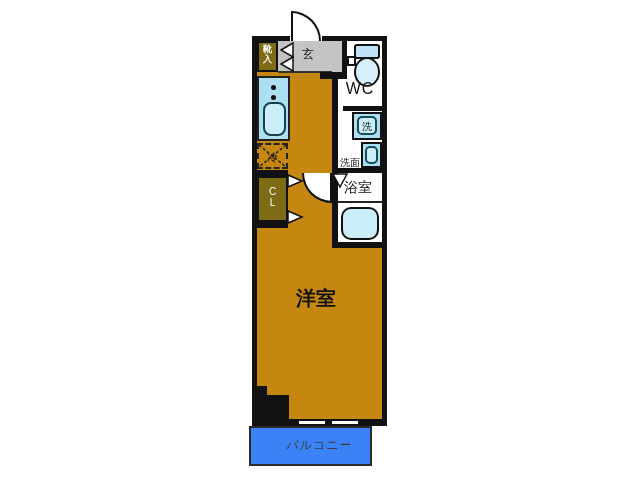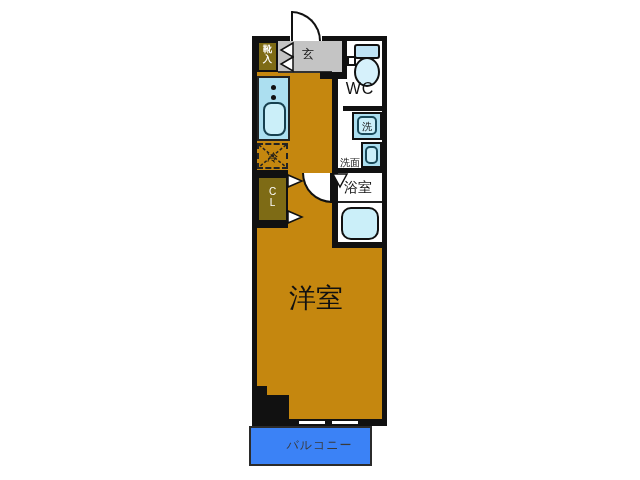--- a/index.html
+++ b/index.html
@@ -84,21 +84,21 @@
   </div>
   <div class="lbl" style="left:334px;top:157px;width:26px;font-size:10px;text-align:right;">洗面</div>
   <div class="abs blue" style="left:361px;top:142px;width:21px;height:26px;border:2px solid #111;">
     <div class="abs blue-light" style="left:2px;top:2px;width:13px;height:18px;border:2px solid #1a4a5a;border-radius:5px;"></div>
   </div>
 
   <div class="lbl" style="left:342px;top:180px;width:32px;font-size:14px;">浴室</div>
   <div class="abs" style="left:338px;top:201px;width:44px;height:2px;background:#222;"></div>
   <div class="abs blue-light" style="left:341px;top:207px;width:38px;height:33px;border:2px solid #111;border-radius:10px;"></div>
 
-  <div class="lbl" style="left:256px;top:286px;width:120px;font-size:27px;font-weight:400;line-height:24px;">
+  <div class="lbl" style="left:256px;top:286px;width:120px;font-size:20px;font-weight:700;line-height:24px;">
     <div>洋室</div>
   </div>
 
   <div class="abs" style="left:299px;top:419px;width:59px;height:7px;background:#fff;border-top:2px solid #111;border-bottom:2px solid #111;"></div>
   <div class="abs" style="left:325px;top:421px;width:7px;height:5px;background:#111;"></div>
 
   <div class="abs" style="left:249px;top:426px;width:123px;height:40px;background:#3b82f6;border:2px solid #2b2b2b;">
     <div class="lbl" style="left:0;top:11px;width:137px;font-size:12px;color:#3a3a3a;letter-spacing:1px;">バルコニー</div>
   </div>
 

